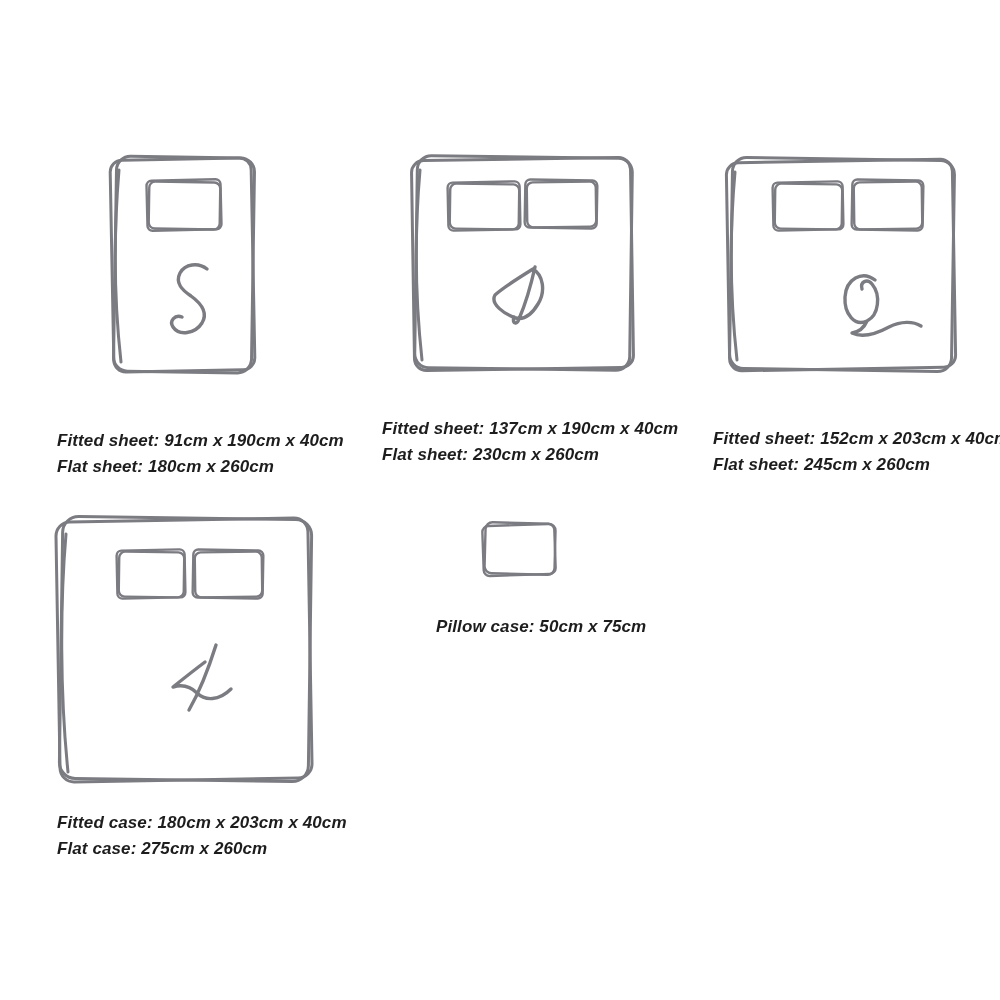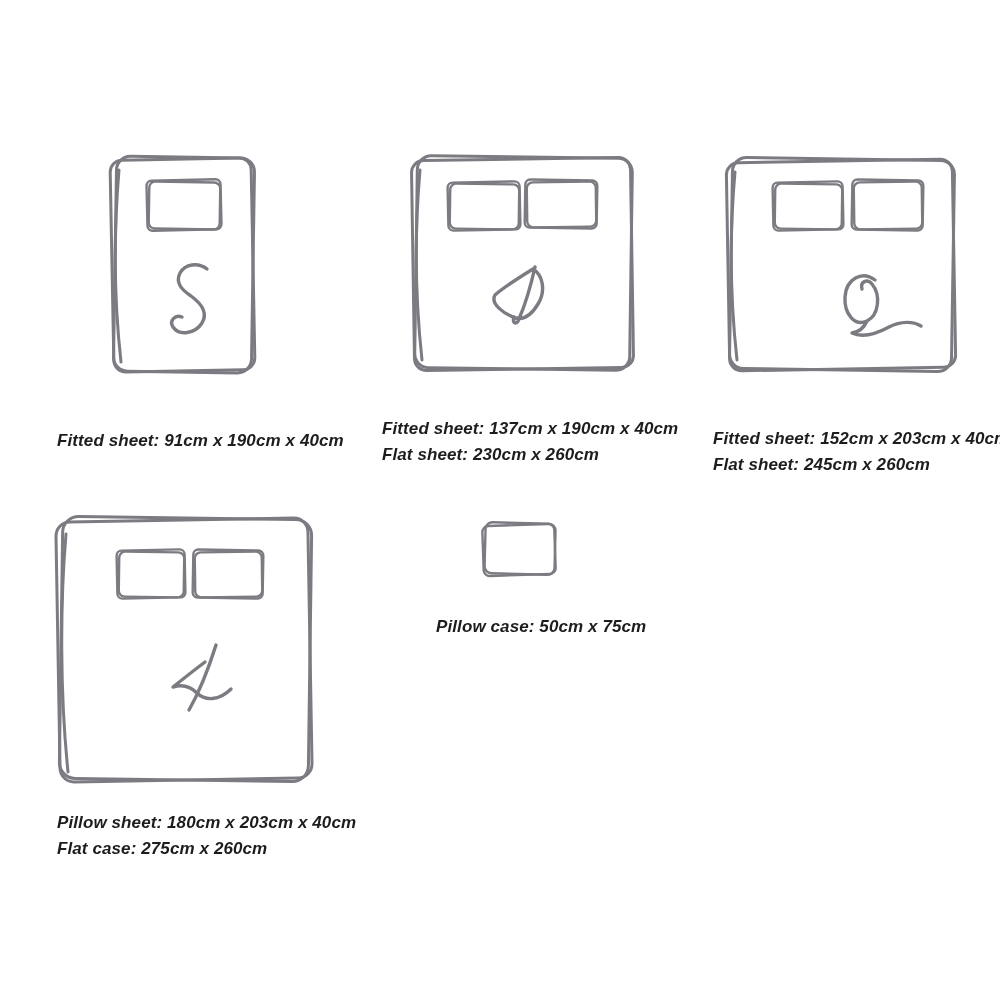--- a/index.html
+++ b/index.html
@@ -113,34 +113,35 @@
 
   <div class="bed" style="left:476px; top:516px; width:86px; height:68px;">
     <svg viewBox="0 0 86 68">
       <rect class="sk sk-thin" x="7" y="9" width="72" height="50" rx="6" transform="rotate(-2 43 34)"></rect>
       <rect class="sk sk-thin" x="9" y="7" width="70" height="51" rx="7" transform="rotate(1.5 43 34)"></rect>
     </svg>
   </div>
 
   <div class="label" style="left:57px; top:428px;">
     <div>Fitted sheet: 91cm x 190cm x 40cm</div>
+    <div>Flat sheet: 180cm x 260cm</div>
   </div>
 
   <div class="label" style="left:382px; top:416px;">
     <div>Fitted sheet: 137cm x 190cm x 40cm</div>
     <div>Flat sheet: 230cm x 260cm</div>
   </div>
 
   <div class="label" style="left:713px; top:426px;">
     <div>Fitted sheet: 152cm x 203cm x 40cm</div>
     <div>Flat sheet: 245cm x 260cm</div>
   </div>
 
   <div class="label" style="left:57px; top:810px;">
-    <div>Pillow sheet: 180cm x 203cm x 40cm</div>
+    <div>Fitted case: 180cm x 203cm x 40cm</div>
     <div>Flat case: 275cm x 260cm</div>
   </div>
 
   <div class="label" style="left:436px; top:614px;">
     <div>Pillow case: 50cm x 75cm</div>
   </div>
 
 </div>
 
 </body></html>

